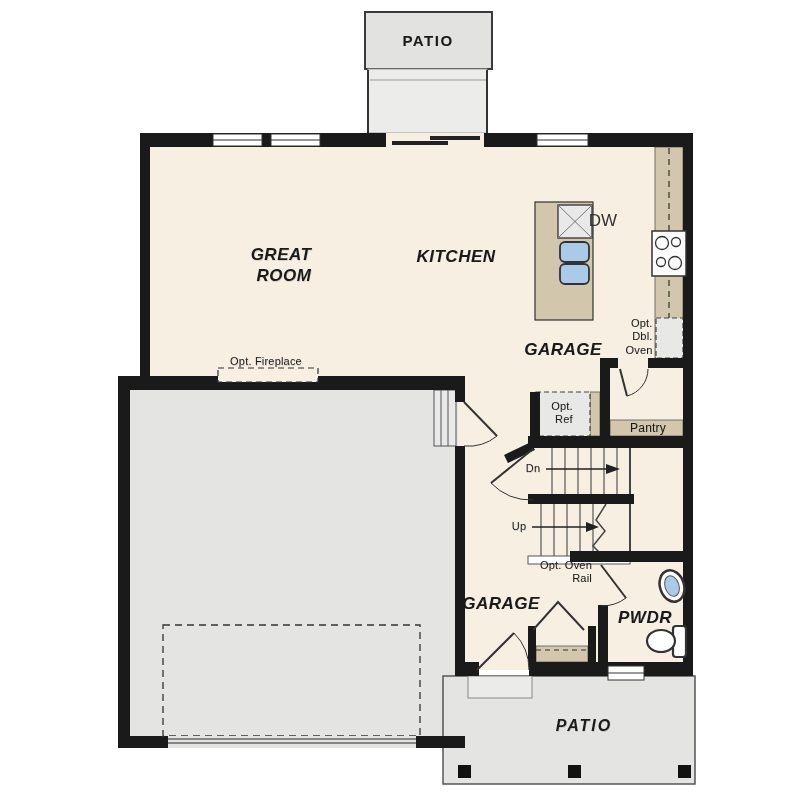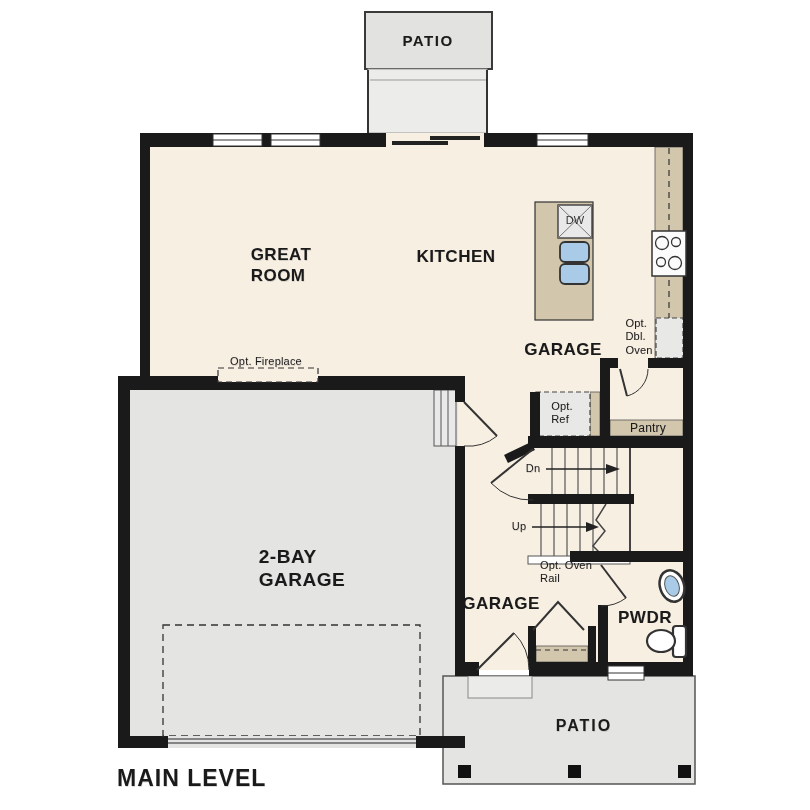--- a/index.html
+++ b/index.html
@@ -1,26 +1,26 @@
 <!DOCTYPE html>
 <html><head>
 <meta charset="utf-8">
 <style>
   html,body{margin:0;padding:0;background:#ffffff;}
   .canvas{position:relative;width:810px;height:810px;background:#ffffff;overflow:hidden;
           font-family:"Liberation Sans", sans-serif;color:#1a1a1a;}
   .plan-svg{position:absolute;left:0;top:0;}
-  .lbl{position:absolute;transform:translate(-50%,-50%);white-space:pre-line;text-align:left;
+  .lbl{position:absolute;transform:translate(-50%,-50%);white-space:pre-line;text-align:right;
        line-height:1.22;color:#1a1a1a;text-shadow:0.5px 0.5px 0 rgba(120,120,120,.25);}
-  .room{font-weight:bold;font-size:17px;letter-spacing:.5px;}
+  .room{font-weight:bold;font-size:17px;letter-spacing:.5px;font-style:italic;}
   .small{font-size:11px;font-weight:normal;letter-spacing:.2px;}
   .t-patio{font-size:15px;font-weight:bold;letter-spacing:1.5px;}
   .t-garage{font-size:19px;}
   .t-porch{font-size:16px;letter-spacing:2px;}
-  .t-dw{font-size:11px;color:#333;text-shadow:none;}
+  .t-dw{font-size:17px;color:#333;text-shadow:none;margin-left:28px;}
   .t-main{transform:none;font-size:23px;font-weight:bold;letter-spacing:1px;white-space:nowrap;}
 </style>
 </head>
 <body>
 
 <div class="canvas">
 
 <svg class="plan-svg" width="810" height="810" viewBox="0 0 810 810">
 
   <g>
@@ -197,34 +197,31 @@
     <rect x="568" y="765" width="13" height="13"></rect>
     <rect x="678" y="765" width="13" height="13"></rect>
   </g>
 </svg>
 
 <div class="lbl t-patio" style="left:428px;top:41px">PATIO</div>
 <div class="lbl room" style="left:281px;top:266px">GREAT
 ROOM</div>
 <div class="lbl room" style="left:456px;top:257px">KITCHEN</div>
 <div class="lbl room" style="left:563px;top:350px">GARAGE</div>
-<div class="lbl room t-garage" style="left:302px;top:568px">2-BAY
-GARAGE</div>
 <div class="lbl room" style="left:501px;top:604px">GARAGE</div>
 <div class="lbl room" style="left:645px;top:618px">PWDR</div>
 <div class="lbl room t-porch" style="left:584px;top:726px">PATIO</div>
 
 <div class="lbl small" style="left:266px;top:362px">Opt. Fireplace</div>
 <div class="lbl small" style="left:562px;top:413px">Opt.
 Ref</div>
 <div class="lbl small" style="left:639px;top:337px">Opt.
 Dbl.
 Oven</div>
 <div class="lbl small" style="font-size:12px;left:648px;top:428px">Pantry</div>
 <div class="lbl small" style="left:533px;top:469px">Dn</div>
 <div class="lbl small" style="left:519px;top:527px">Up</div>
 <div class="lbl small" style="left:566px;top:572px">Opt. Oven
 Rail</div>
 <div class="lbl t-dw" style="left:575px;top:221px">DW</div>
 
-<div class="lbl t-main" style="left:117px;top:764px">MAIN LEVEL</div>
 
 </div>
 
 </body></html>

